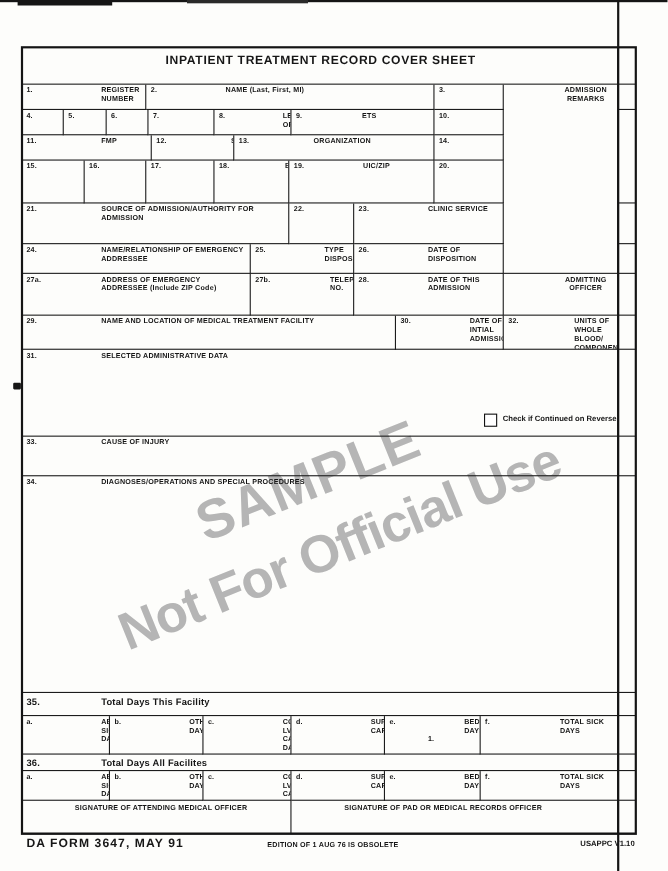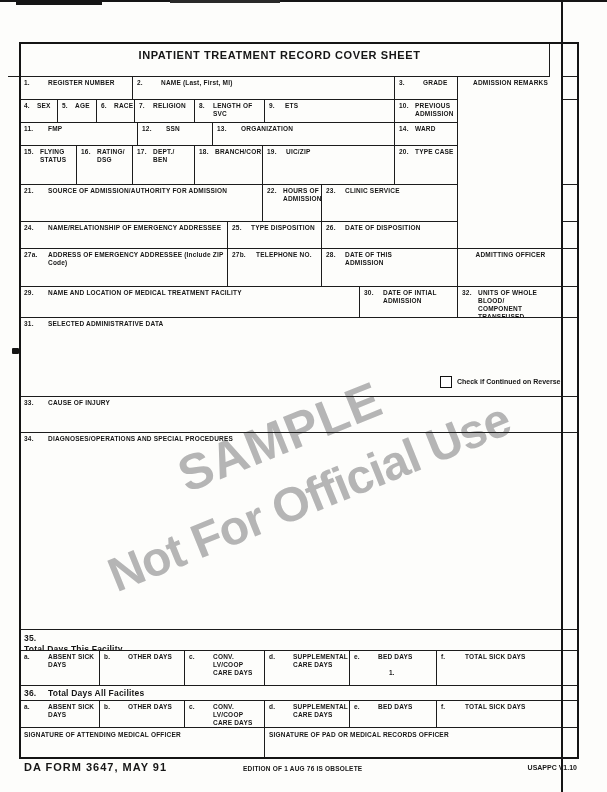--- a/index.html
+++ b/index.html
@@ -4,21 +4,21 @@
 <style>
   :root{ --ln:#1c1c1c; --ink:#161616; }
   html,body{margin:0;padding:0;}
   #page{position:relative;width:607px;height:792px;background:#fdfdfb;
         font-family:"Liberation Sans",sans-serif;color:var(--ink);overflow:hidden;}
   .cell{position:absolute;box-sizing:border-box;border-right:1px solid var(--ln);
         border-bottom:1px solid var(--ln);display:flex;align-items:flex-start;
         padding:2px 2px 0 4px;font-size:6.5px;font-weight:bold;letter-spacing:.2px;
         line-height:1.25;overflow:hidden;z-index:4;background:transparent;}
   .cell .num{flex:none;min-width:16px;margin-right:8px;}
-  .cell .lbl{white-space:pre-line;}
+  .cell .lbl{white-space:pre-line;margin-left:44px;}
   .wnum .num{min-width:20px;margin-right:4px;}
   .hdr{font-size:8.5px;padding-top:3px;}
   .hdr .num{min-width:18px;margin-right:6px;}
   .center-lbl{justify-content:center;}
   .center-lbl .lbl{text-align:center;}
   .ncell{position:absolute;box-sizing:border-box;border-bottom:1px solid var(--ln);z-index:4;}
   #form-border{position:absolute;left:19px;top:42px;width:560px;height:717px;
         box-sizing:border-box;border:2px solid #141414;z-index:5;pointer-events:none;}
   #title-cell{flex-direction:column;align-items:center;justify-content:flex-start;
         padding-top:6px;}
@@ -47,21 +47,21 @@
   <div class="artifact" style="left:16px;top:0;width:86px;height:5px;"></div>
   <div class="artifact" style="left:170px;top:0;width:110px;height:3px;background:#2a2a2a;"></div>
   <div class="artifact" style="left:561px;top:0;width:1.5px;height:792px;"></div>
   <div class="artifact" style="left:12px;top:348px;width:7px;height:6px;border-radius:1px;"></div>
 
   <div class="wm" id="wm-sample">SAMPLE</div>
   <div class="wm" id="wm-notfor">Not For Official Use</div>
 
   <div id="form-border"></div>
 
-  <div class="cell" id="title-cell" style="left:8px;top:43px;width:542px;height:34px;">
+  <div class="cell" id="title-cell" style="left:20px;top:43px;width:542px;height:34px;">
     <div id="form-title">INPATIENT TREATMENT RECORD COVER SHEET</div>
   </div>
 
   <div class="cell" style="left:20px;top:77px;width:113px;height:23px;">
       <span class="num">1.</span>
       <span class="lbl">REGISTER NUMBER</span>
     </div>
   <div class="cell" style="left:133px;top:77px;width:262px;height:23px;">
       <span class="num">2.</span>
       <span class="lbl">NAME (Last, First, MI)</span>
@@ -216,21 +216,21 @@
   <div id="chk-label">Check if Continued on Reverse</div>
   <div class="cell" style="left:20px;top:397px;width:542px;height:36px;">
       <span class="num">33.</span>
       <span class="lbl">CAUSE OF INJURY</span>
     </div>
   <div class="cell" style="left:20px;top:433px;width:542px;height:197px;">
       <span class="num">34.</span>
       <span class="lbl">DIAGNOSES/OPERATIONS AND SPECIAL PROCEDURES</span>
     </div>
 
-  <div class="cell hdr" style="left:20px;top:630px;width:542px;height:21px;flex-direction:column;">
+  <div class="cell hdr" style="left:20px;top:630px;width:542px;height:21px;">
       <span class="num">35.</span>
       <span class="lbl">Total Days This Facility</span>
     </div>
   <div class="cell wnum" style="left:20px;top:651px;width:80px;height:35px;">
       <span class="num">a.</span>
       <span class="lbl">ABSENT SICK DAYS</span>
     </div>
   <div class="cell wnum" style="left:100px;top:651px;width:85px;height:35px;">
       <span class="num">b.</span>
       <span class="lbl">OTHER DAYS</span>

